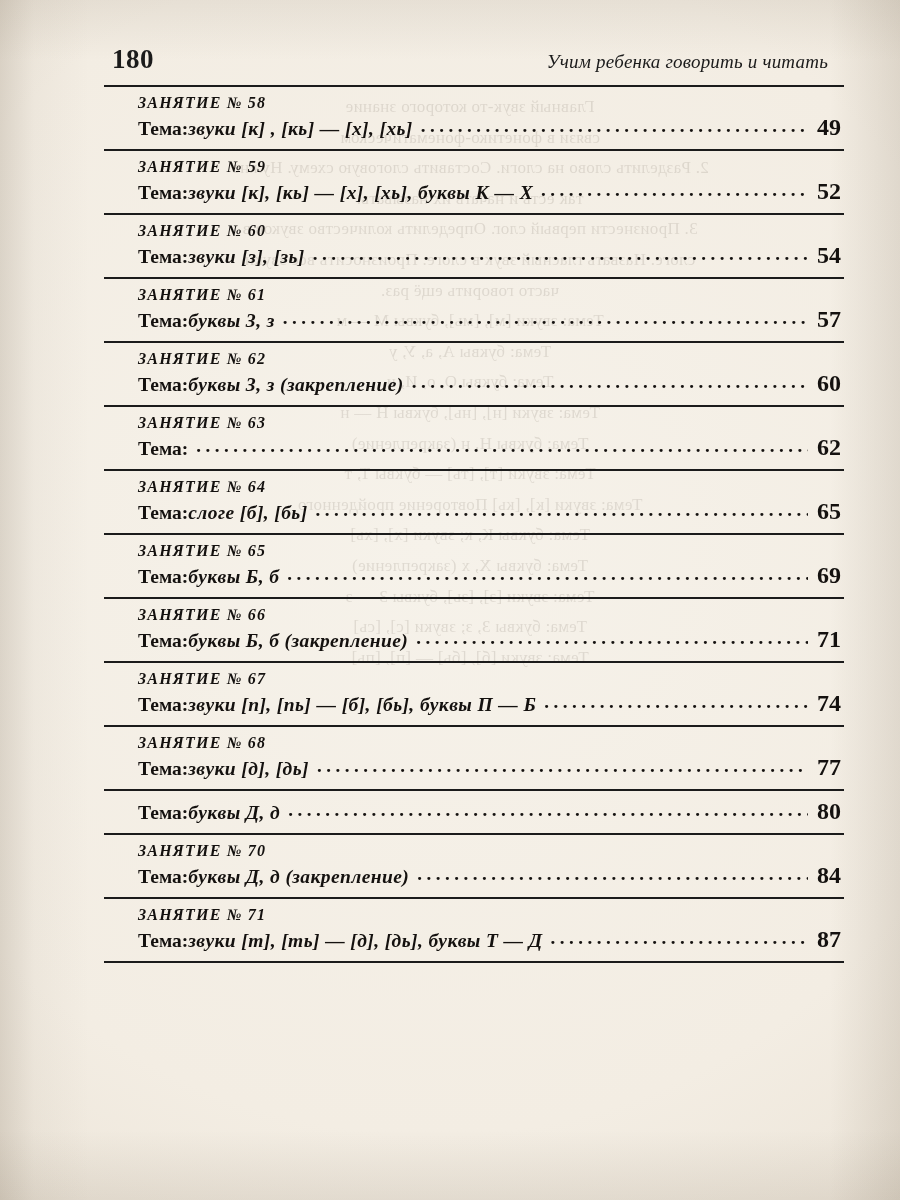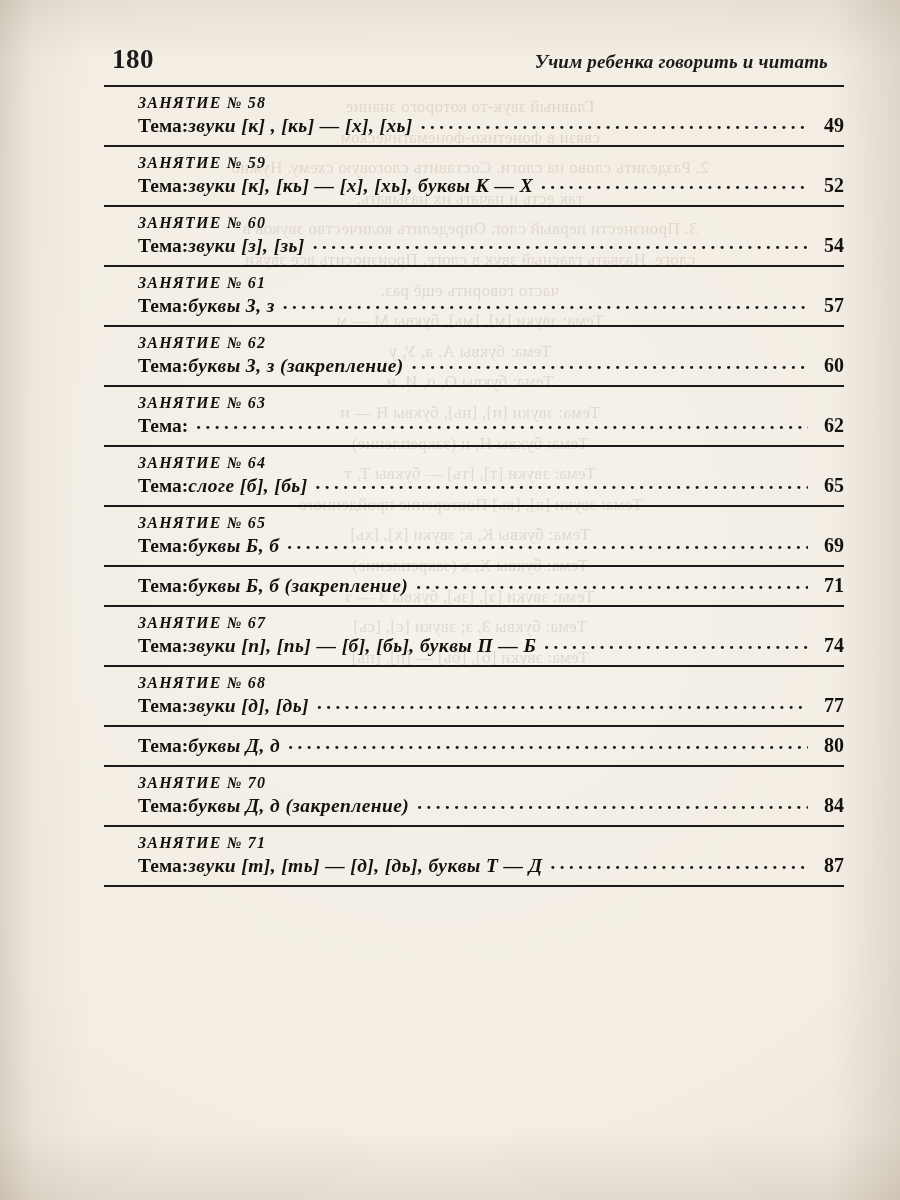--- a/index.html
+++ b/index.html
@@ -71,21 +71,21 @@
   }
   .folio {
     font-size: 27px;
     font-weight: bold;
     color: #1b1b1b;
     letter-spacing: 0.5px;
   }
   .head-title {
     font-size: 19px;
     font-style: italic;
-    font-weight: bold;
+    font-weight: normal;
     color: #1b1b1b;
     letter-spacing: 0.2px;
     padding-right: 14px;
   }
 
   .toc {
     margin-top: 2px;
     border-top: 2px solid #1b1b1b;
   }
   .toc-entry {
@@ -122,24 +122,24 @@
     position: relative;
     top: -3px;
     font-weight: bold;
     letter-spacing: 4.5px;
     color: #14110f;
     font-size: 19px;
     white-space: nowrap;
   }
   .page-num {
     font-weight: bold;
-    font-size: 20px;
+    font-size: 24px;
     color: #14110f;
     min-width: 30px;
-    text-align: right;
+    text-align: center;
   }
 </style>
 </head>
 <body>
 
 <div class="page">
 
   <div class="bleed">Главный звук-то которого знание
 связи в фонетико-фонематическом
 2. Разделить слово на слоги. Составить слоговую схему. Нужно
@@ -233,20 +233,21 @@
         <div class="toc-entry">
           <div class="entry-title">ЗАНЯТИЕ № 65</div>
           <div class="entry-line">
             <span class="entry-label">Тема:</span>
             <span class="entry-topic">буквы Б, б</span>
             <span class="dots">..........................................................................................</span>
             <span class="page-num">69</span>
           </div>
         </div>
         <div class="toc-entry">
+          <div class="entry-title">ЗАНЯТИЕ № 66</div>
           <div class="entry-line">
             <span class="entry-label">Тема:</span>
             <span class="entry-topic">буквы Б, б (закрепление)</span>
             <span class="dots">..........................................................................................</span>
             <span class="page-num">71</span>
           </div>
         </div>
         <div class="toc-entry">
           <div class="entry-title">ЗАНЯТИЕ № 67</div>
           <div class="entry-line">

